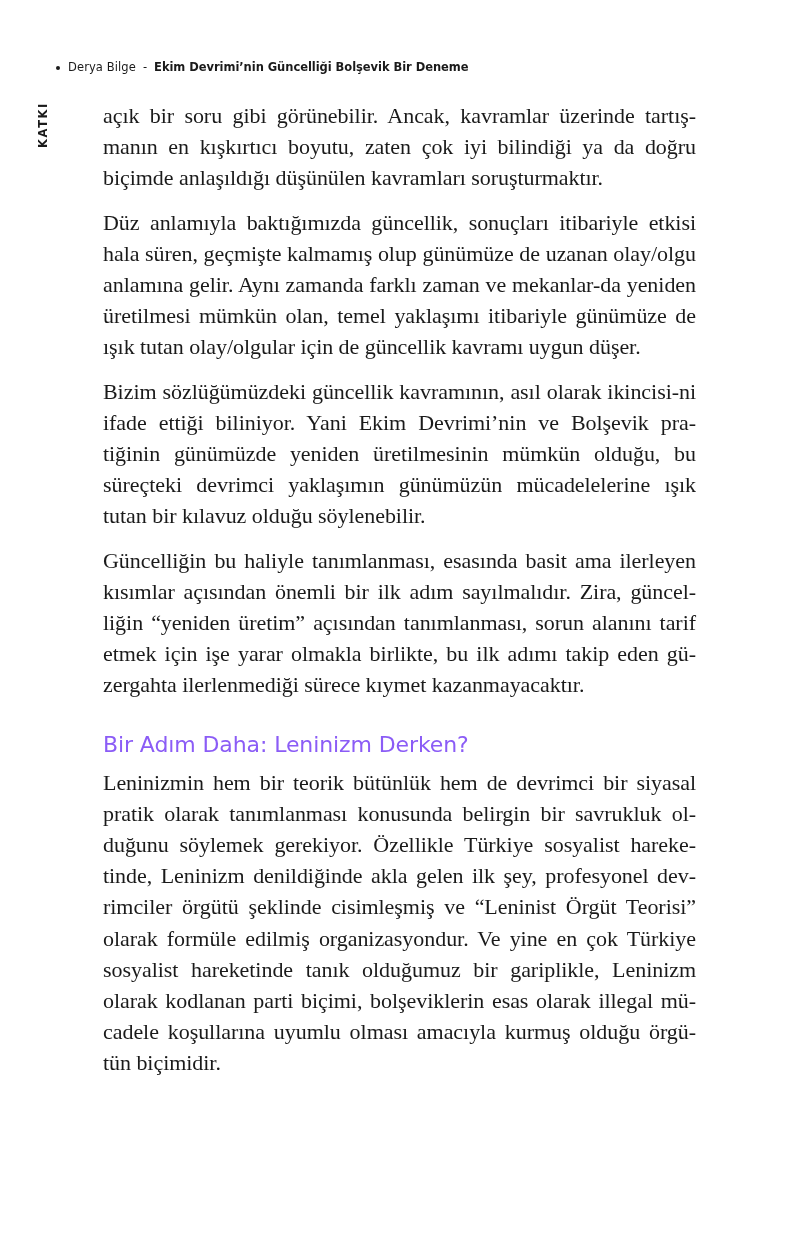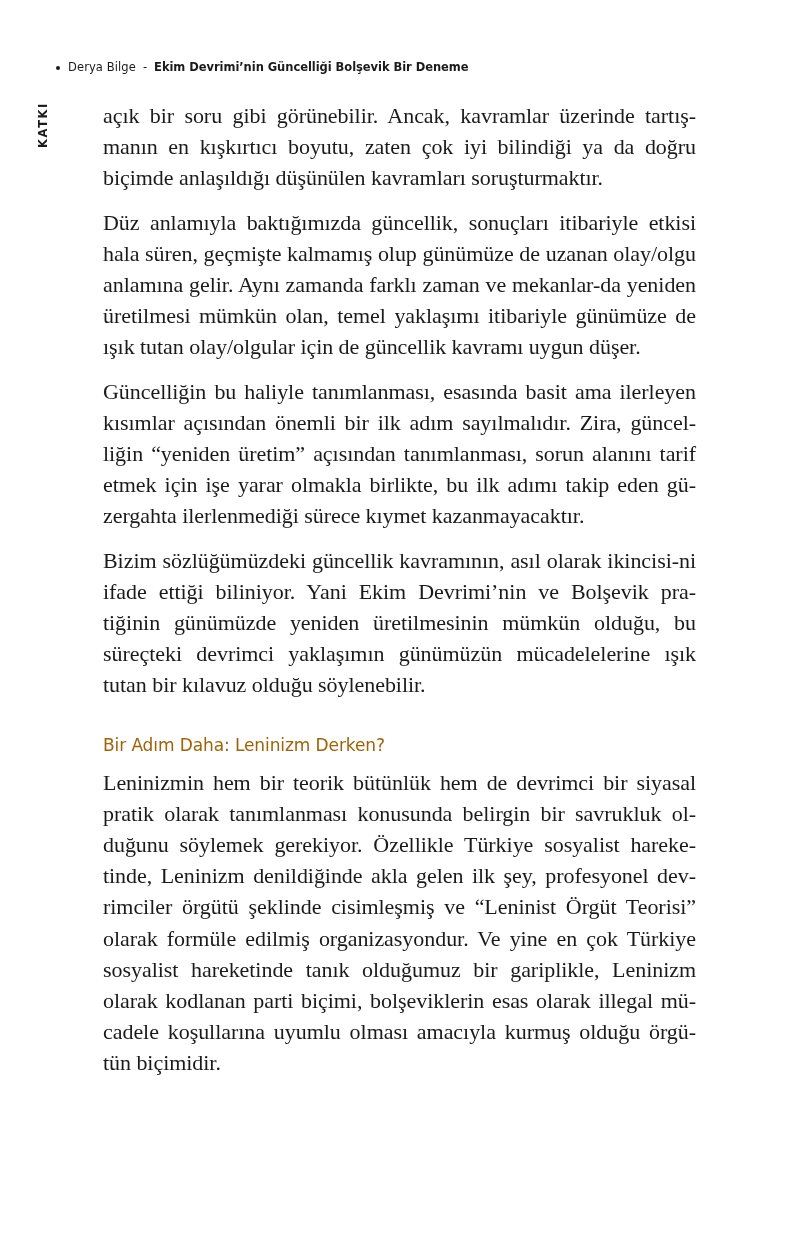--- a/index.html
+++ b/index.html
@@ -84,26 +84,26 @@
     text-justify: inter-word;
     hyphens: manual;
     letter-spacing: -0.05px;
   }
   p.body + p.body {
     margin-top: 13px;
   }
 
   h2.subhead {
     font-family: "DejaVu Sans", sans-serif;
-    font-size: 17px;
+    font-size: 22px;
     font-weight: 400;
     line-height: 26px;
     margin: 31px 0 9px 0;
     letter-spacing: -0.1px;
-    color: #a16207;
+    color: #8b5cf6;
   }
 
   
   .folio {
     position: absolute;
     left: 44px;
     top: 1152px;
     font-family: "DejaVu Sans", sans-serif;
     font-size: 32px;
     font-weight: 700;
@@ -122,22 +122,22 @@
     <span class="rh-sep">-</span>
     <span class="rh-title">Ekim Devrimi’nin Güncelliği Bolşevik Bir Deneme</span>
   </div>
 
   <div class="section-tab">KATKI</div>
 
   <div class="column">
 
     <p class="body">açık bir soru gibi görünebilir. Ancak, kavramlar üzerinde tartış-manın en kışkırtıcı boyutu, zaten çok iyi bilindiği ya da doğru biçimde anlaşıldığı düşünülen kavramları soruşturmaktır.</p>
     <p class="body">Düz anlamıyla baktığımızda güncellik, sonuçları itibariyle etkisi hala süren, geçmişte kalmamış olup günümüze de uzanan olay/olgu anlamına gelir. Aynı zamanda farklı zaman ve mekanlar-da yeniden üretilmesi mümkün olan, temel yaklaşımı itibariyle günümüze de ışık tutan olay/olgular için de güncellik kavramı uygun düşer.</p>
+    <p class="body">Bizim sözlüğümüzdeki güncellik kavramının, asıl olarak ikincisi-ni ifade ettiği biliniyor. Yani Ekim Devrimi’nin ve Bolşevik pra-tiğinin günümüzde yeniden üretilmesinin mümkün olduğu, bu süreçteki devrimci yaklaşımın günümüzün mücadelelerine ışık tutan bir kılavuz olduğu söylenebilir.</p>
     <p class="body">Güncelliğin bu haliyle tanımlanması, esasında basit ama ilerleyen kısımlar açısından önemli bir ilk adım sayılmalıdır. Zira, güncel-liğin “yeniden üretim” açısından tanımlanması, sorun alanını tarif etmek için işe yarar olmakla birlikte, bu ilk adımı takip eden gü-zergahta ilerlenmediği sürece kıymet kazanmayacaktır.</p>
-    <p class="body">Bizim sözlüğümüzdeki güncellik kavramının, asıl olarak ikincisi-ni ifade ettiği biliniyor. Yani Ekim Devrimi’nin ve Bolşevik pra-tiğinin günümüzde yeniden üretilmesinin mümkün olduğu, bu süreçteki devrimci yaklaşımın günümüzün mücadelelerine ışık tutan bir kılavuz olduğu söylenebilir.</p>
 
     <h2 class="subhead">Bir Adım Daha: Leninizm Derken?</h2>
 
     <p class="body">Leninizmin hem bir teorik bütünlük hem de devrimci bir siyasal pratik olarak tanımlanması konusunda belirgin bir savrukluk ol-duğunu söylemek gerekiyor. Özellikle Türkiye sosyalist hareke-tinde, Leninizm denildiğinde akla gelen ilk şey, profesyonel dev-rimciler örgütü şeklinde cisimleşmiş ve “Leninist Örgüt Teorisi” olarak formüle edilmiş organizasyondur. Ve yine en çok Türkiye sosyalist hareketinde tanık olduğumuz bir gariplikle, Leninizm olarak kodlanan parti biçimi, bolşeviklerin esas olarak illegal mü-cadele koşullarına uyumlu olması amacıyla kurmuş olduğu örgü-tün biçimidir.</p>
 
   </div>
 
   <div class="folio">130</div>
 
 </div>

